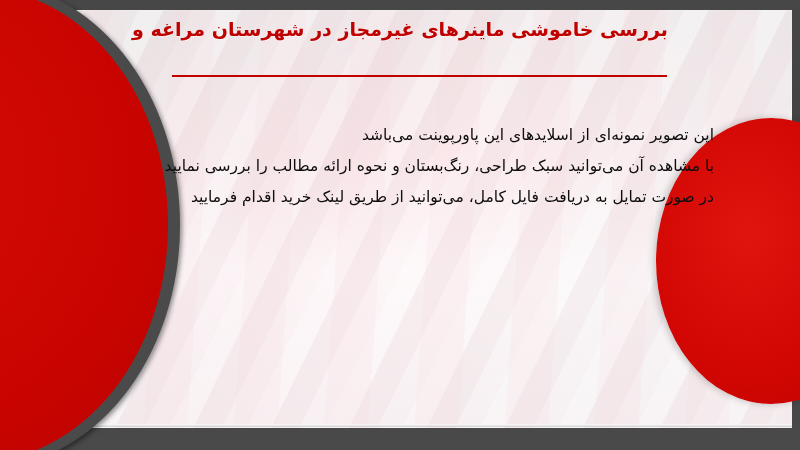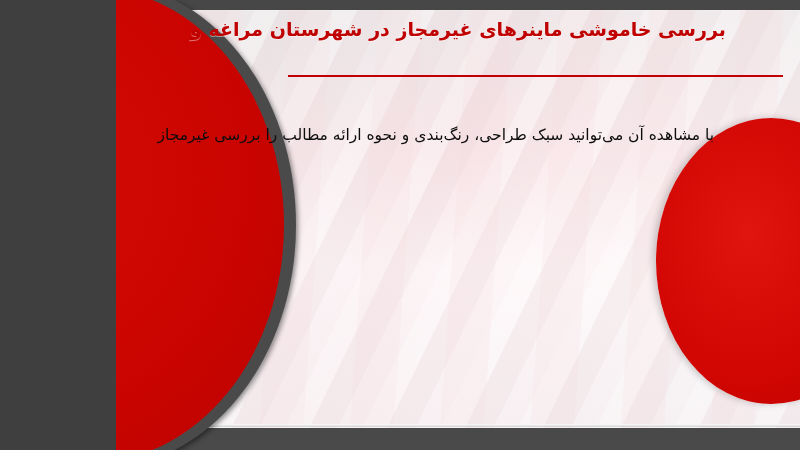--- a/index.html
+++ b/index.html
@@ -3,21 +3,21 @@
 <meta charset="utf-8">
 <style>
   html,body{margin:0;padding:0;background:#3f3f3f;}
   body{
     width:800px;height:450px;overflow:hidden;
     font-family:"DejaVu Sans","Liberation Sans",sans-serif;
   }
 
   #slide{
     position:relative;
-    width:684px;height:450px;
+    width:800px;height:450px;
     overflow:hidden;
     background:#3f3f3f;
   }
 
   
   .frame-bg{
     position:absolute;inset:0;
     background:linear-gradient(180deg,#474747 0%,#3d3d3d 55%,#4a4a4a 100%);
   }
 
@@ -172,16 +172,18 @@
   <div class="ellipse-left-outline"></div>
   <div class="ellipse-left"></div>
 
   <div class="title-block">
     <div class="title-line">بررسی خاموشی ماینرهای غیرمجاز در شهرستان مراغه و</div>
   </div>
 
   <div class="title-rule"></div>
 
   <div class="body-block">
-    <div class="body-line">با مشاهده آن می‌توانید سبک طراحی، رنگ‌بندی و نحوه ارائه مطالب را بررسی غیرمجاز</div>
+    <div class="body-line">این تصویر نمونه‌ای از اسلایدهای این پاورپوینت می‌باشد</div>
+    <div class="body-line">با مشاهده آن می‌توانید سبک طراحی، رنگ‌بستان و نحوه ارائه مطالب را بررسی نمایید</div>
+    <div class="body-line">در صورت تمایل به دریافت فایل کامل، می‌توانید از طریق لینک خرید اقدام فرمایید</div>
   </div>
 
 </div>
 
 </body></html>

